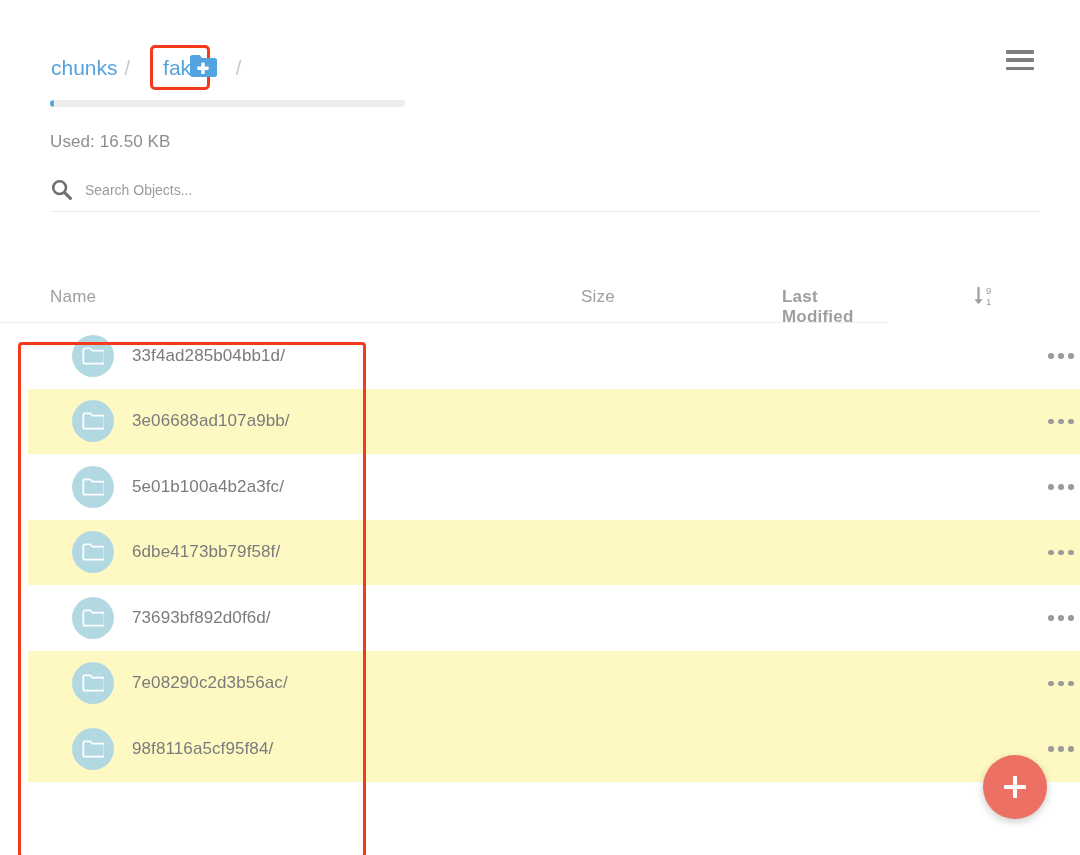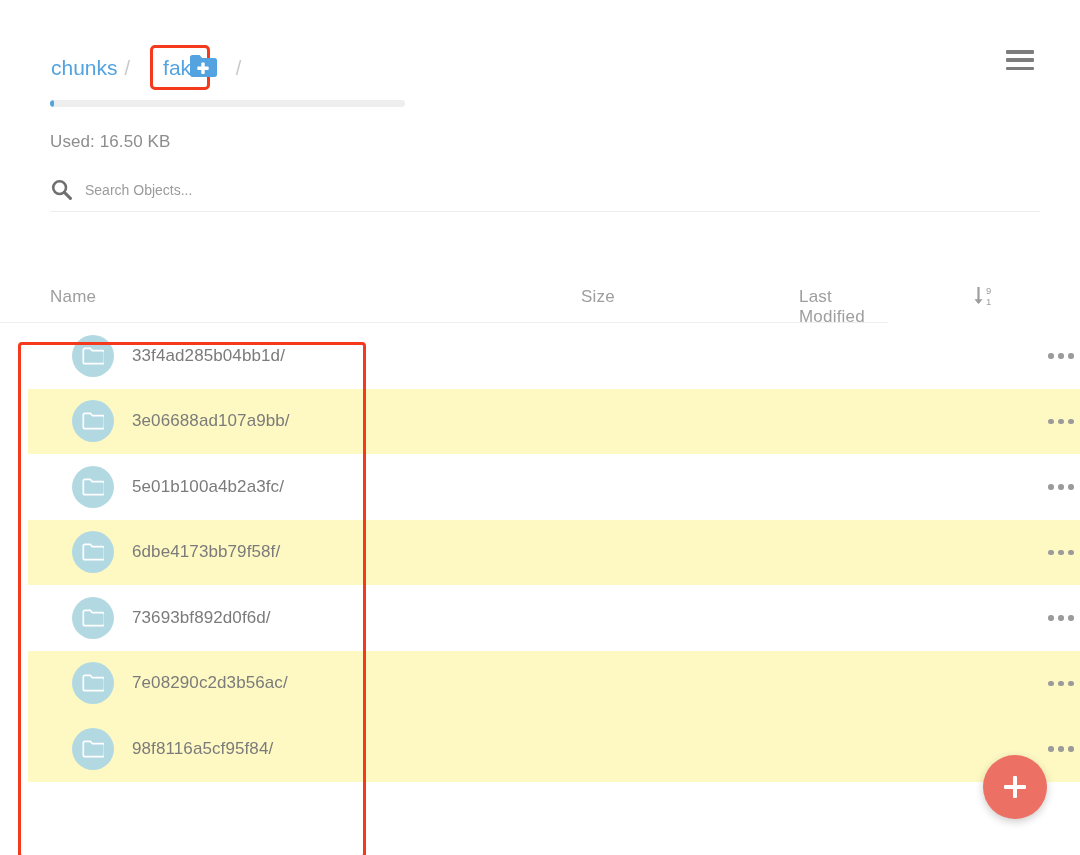--- a/index.html
+++ b/index.html
@@ -168,21 +168,21 @@
   }
   .th {
     position: absolute;
     top: 9px;
     font-size: 17px;
     color: #9e9e9e;
     letter-spacing: 0.2px;
   }
   .th-name { left: 50px; }
   .th-size { left: 581px; }
-  .th-mod  { left: 799px; }
+  .th-mod  { left: 782px; font-weight: bold; }
   .th-sort {
     left: 972px;
     top: 6px;
     width: 26px;
     height: 24px;
     cursor: pointer;
   }
 
   .rows {
     position: absolute;

